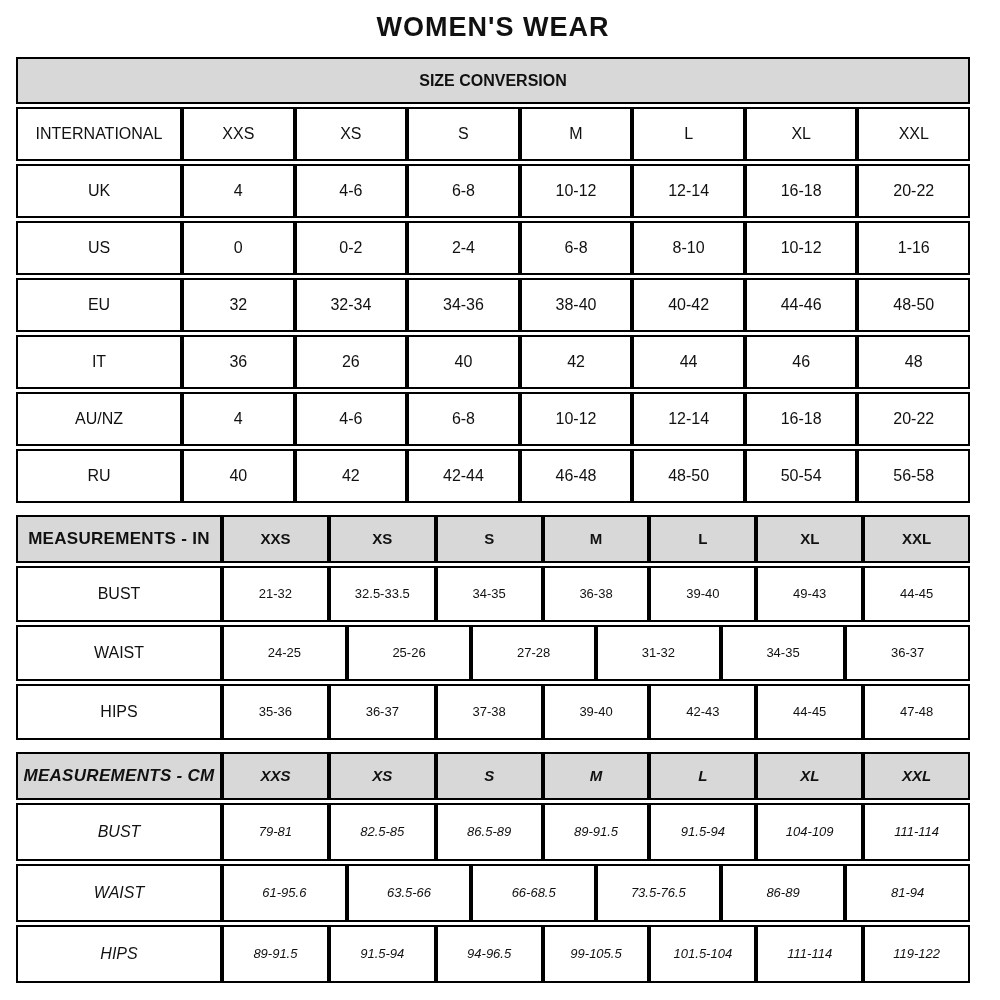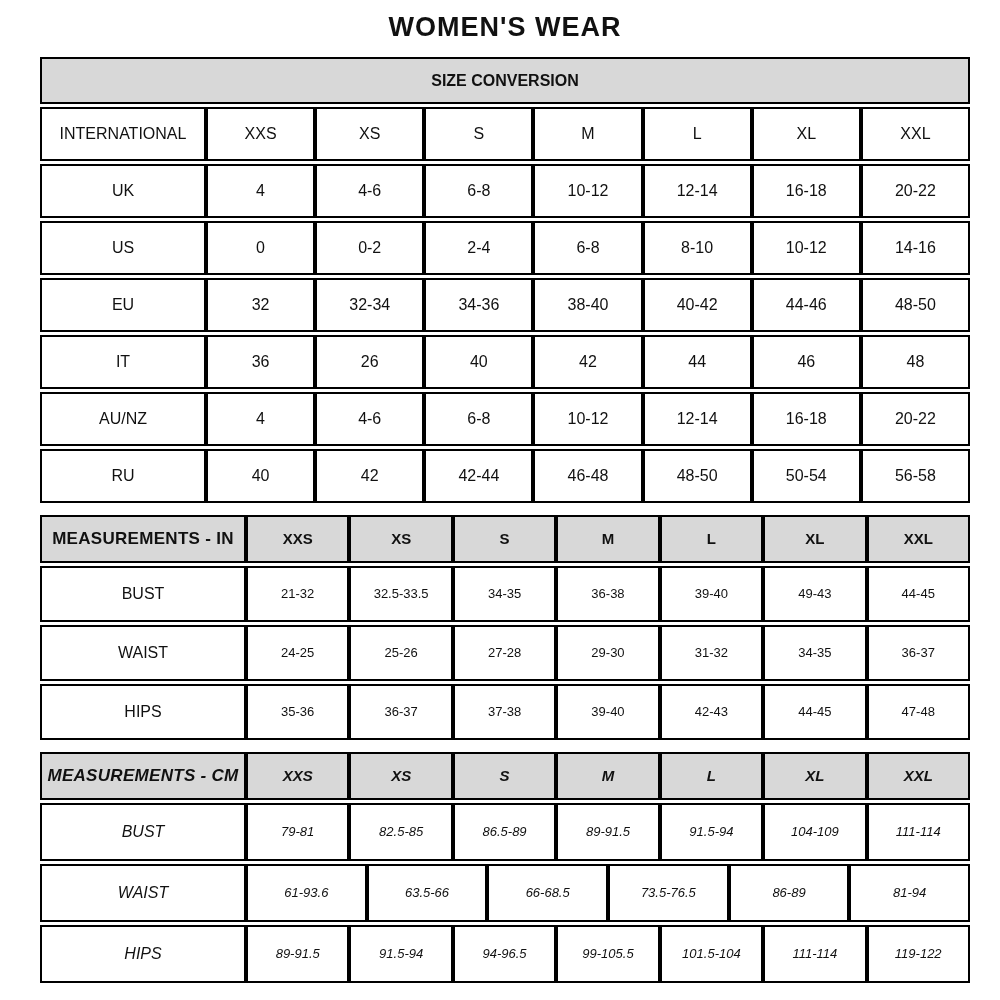--- a/index.html
+++ b/index.html
@@ -11,21 +11,21 @@
   *{box-sizing:border-box;}
   html,body{margin:0;padding:0;}
   body{
     width:1000px;height:1000px;
     background:var(--page-bg);
     font-family:"Liberation Sans",sans-serif;
     color:var(--text);
   }
   .page{
     width:1000px;height:1000px;
-    padding:10px 30px 10px 40px;
+    padding:10px 30px 10px 16px;
   }
   h1.title{
     margin:0 0 13px 0;
     text-align:center;
     font-size:27px;
     font-weight:700;
     letter-spacing:1px;
     line-height:34px;
     color:var(--text);
   }
@@ -90,21 +90,21 @@
         <div class="c">20-22</div>
       </div>
       <div class="row">
         <div class="c first">US</div>
         <div class="c">0</div>
         <div class="c">0-2</div>
         <div class="c">2-4</div>
         <div class="c">6-8</div>
         <div class="c">8-10</div>
         <div class="c">10-12</div>
-        <div class="c">14-16</div>
+        <div class="c">1-16</div>
       </div>
       <div class="row">
         <div class="c first">EU</div>
         <div class="c">32</div>
         <div class="c">32-34</div>
         <div class="c">34-36</div>
         <div class="c">38-40</div>
         <div class="c">40-42</div>
         <div class="c">44-46</div>
         <div class="c">48-50</div>
@@ -160,21 +160,20 @@
         <div class="c small">36-38</div>
         <div class="c small">39-40</div>
         <div class="c small">49-43</div>
         <div class="c small">44-45</div>
       </div>
       <div class="row">
         <div class="c first">WAIST</div>
         <div class="c small">24-25</div>
         <div class="c small">25-26</div>
         <div class="c small">27-28</div>
-        <div class="c small">29-30</div>
         <div class="c small">31-32</div>
         <div class="c small">34-35</div>
         <div class="c small">36-37</div>
       </div>
       <div class="row">
         <div class="c first">HIPS</div>
         <div class="c small">35-36</div>
         <div class="c small">36-37</div>
         <div class="c small">37-38</div>
         <div class="c small">39-40</div>
@@ -200,21 +199,21 @@
         <div class="c small">79-81</div>
         <div class="c small">82.5-85</div>
         <div class="c small">86.5-89</div>
         <div class="c small">89-91.5</div>
         <div class="c small">91.5-94</div>
         <div class="c small">104-109</div>
         <div class="c small">111-114</div>
       </div>
       <div class="row">
         <div class="c first">WAIST</div>
-        <div class="c small">61-93.6</div>
+        <div class="c small">61-95.6</div>
         <div class="c small">63.5-66</div>
         <div class="c small">66-68.5</div>
         <div class="c small">73.5-76.5</div>
         <div class="c small">86-89</div>
         <div class="c small">81-94</div>
       </div>
       <div class="row">
         <div class="c first">HIPS</div>
         <div class="c small">89-91.5</div>
         <div class="c small">91.5-94</div>

